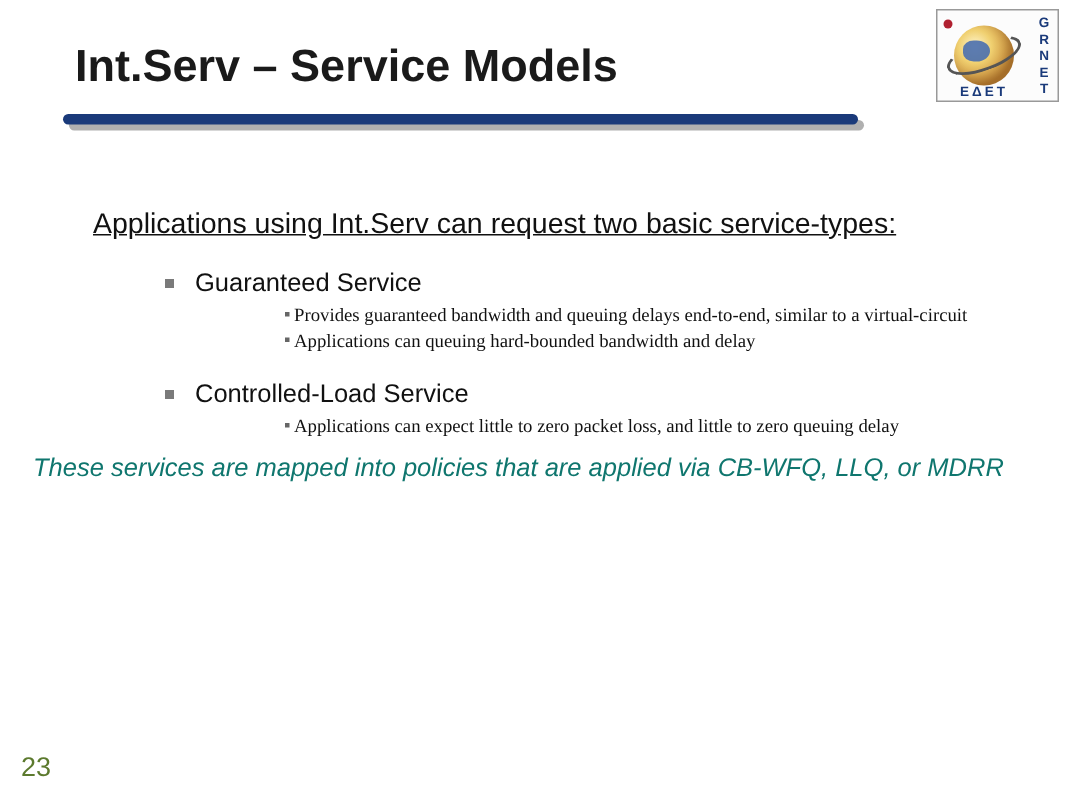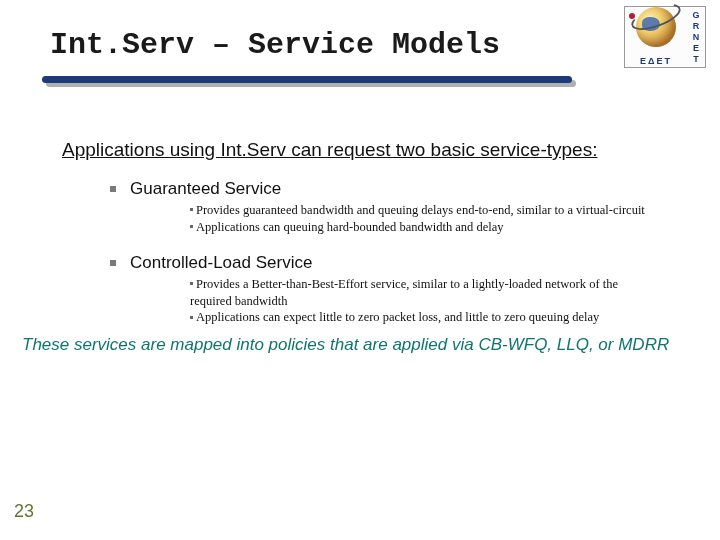--- a/index.html
+++ b/index.html
@@ -16,21 +16,20 @@
     height: 100%;
     position: relative;
     padding: 20px 40px 0 50px;
   }
   .title {
     font-size: 30px;
     font-weight: bold;
     color: #1a1a1a;
     margin-top: 8px;
     margin-bottom: 12px;
-    font-family: Liberation Mono, monospace;
   }
   .underline {
     position: relative;
     height: 14px;
     margin-left: -8px;
     margin-bottom: 50px;
   }
   .underline .shadow-line {
     position: absolute;
     top: 6px;
@@ -125,20 +124,21 @@
     height: 62px;
     border: 1px solid #999;
     background: #fcfcfc;
     display: flex;
     flex-direction: row;
   }
   .logo-left {
     flex: 1;
     position: relative;
     display:flex;
+    align-items:center;
     justify-content:center;
   }
   .globe {
     width: 40px;
     height: 40px;
     border-radius: 50%;
     background: radial-gradient(circle at 35% 35%, #fff6d0 0%, #f0d070 30%, #c08030 70%);
     position: relative;
     box-shadow: inset -4px -4px 6px rgba(0,0,0,0.15);
   }
@@ -230,21 +230,20 @@
     <div class="list2">
       <div class="item2"><span class="mini-bullet"></span><span>Provides guaranteed bandwidth and queuing delays end-to-end, similar to a virtual-circuit</span></div>
       <div class="item2"><span class="mini-bullet"></span><span>Applications can queuing hard-bounded bandwidth and delay</span></div>
     </div>
 
     <div class="item1">
       <span class="bullet-sq"></span>
       <span class="item1-text">Controlled-Load Service</span>
     </div>
     <div class="list2">
-      <div class="item2"><span class="mini-bullet"></span><span>Provides a Better-than-Best-Effort service, similar to a lightly-loaded network of the required bandwidth</span></div>
       <div class="item2"><span class="mini-bullet"></span><span>Applications can expect little to zero packet loss, and little to zero queuing delay</span></div>
     </div>
 
   </div>
 
   <p class="closing">These services are mapped into policies that are applied via CB-WFQ, LLQ, or MDRR</p>
 
   <div class="pagenum">23</div>
 
 </div>

